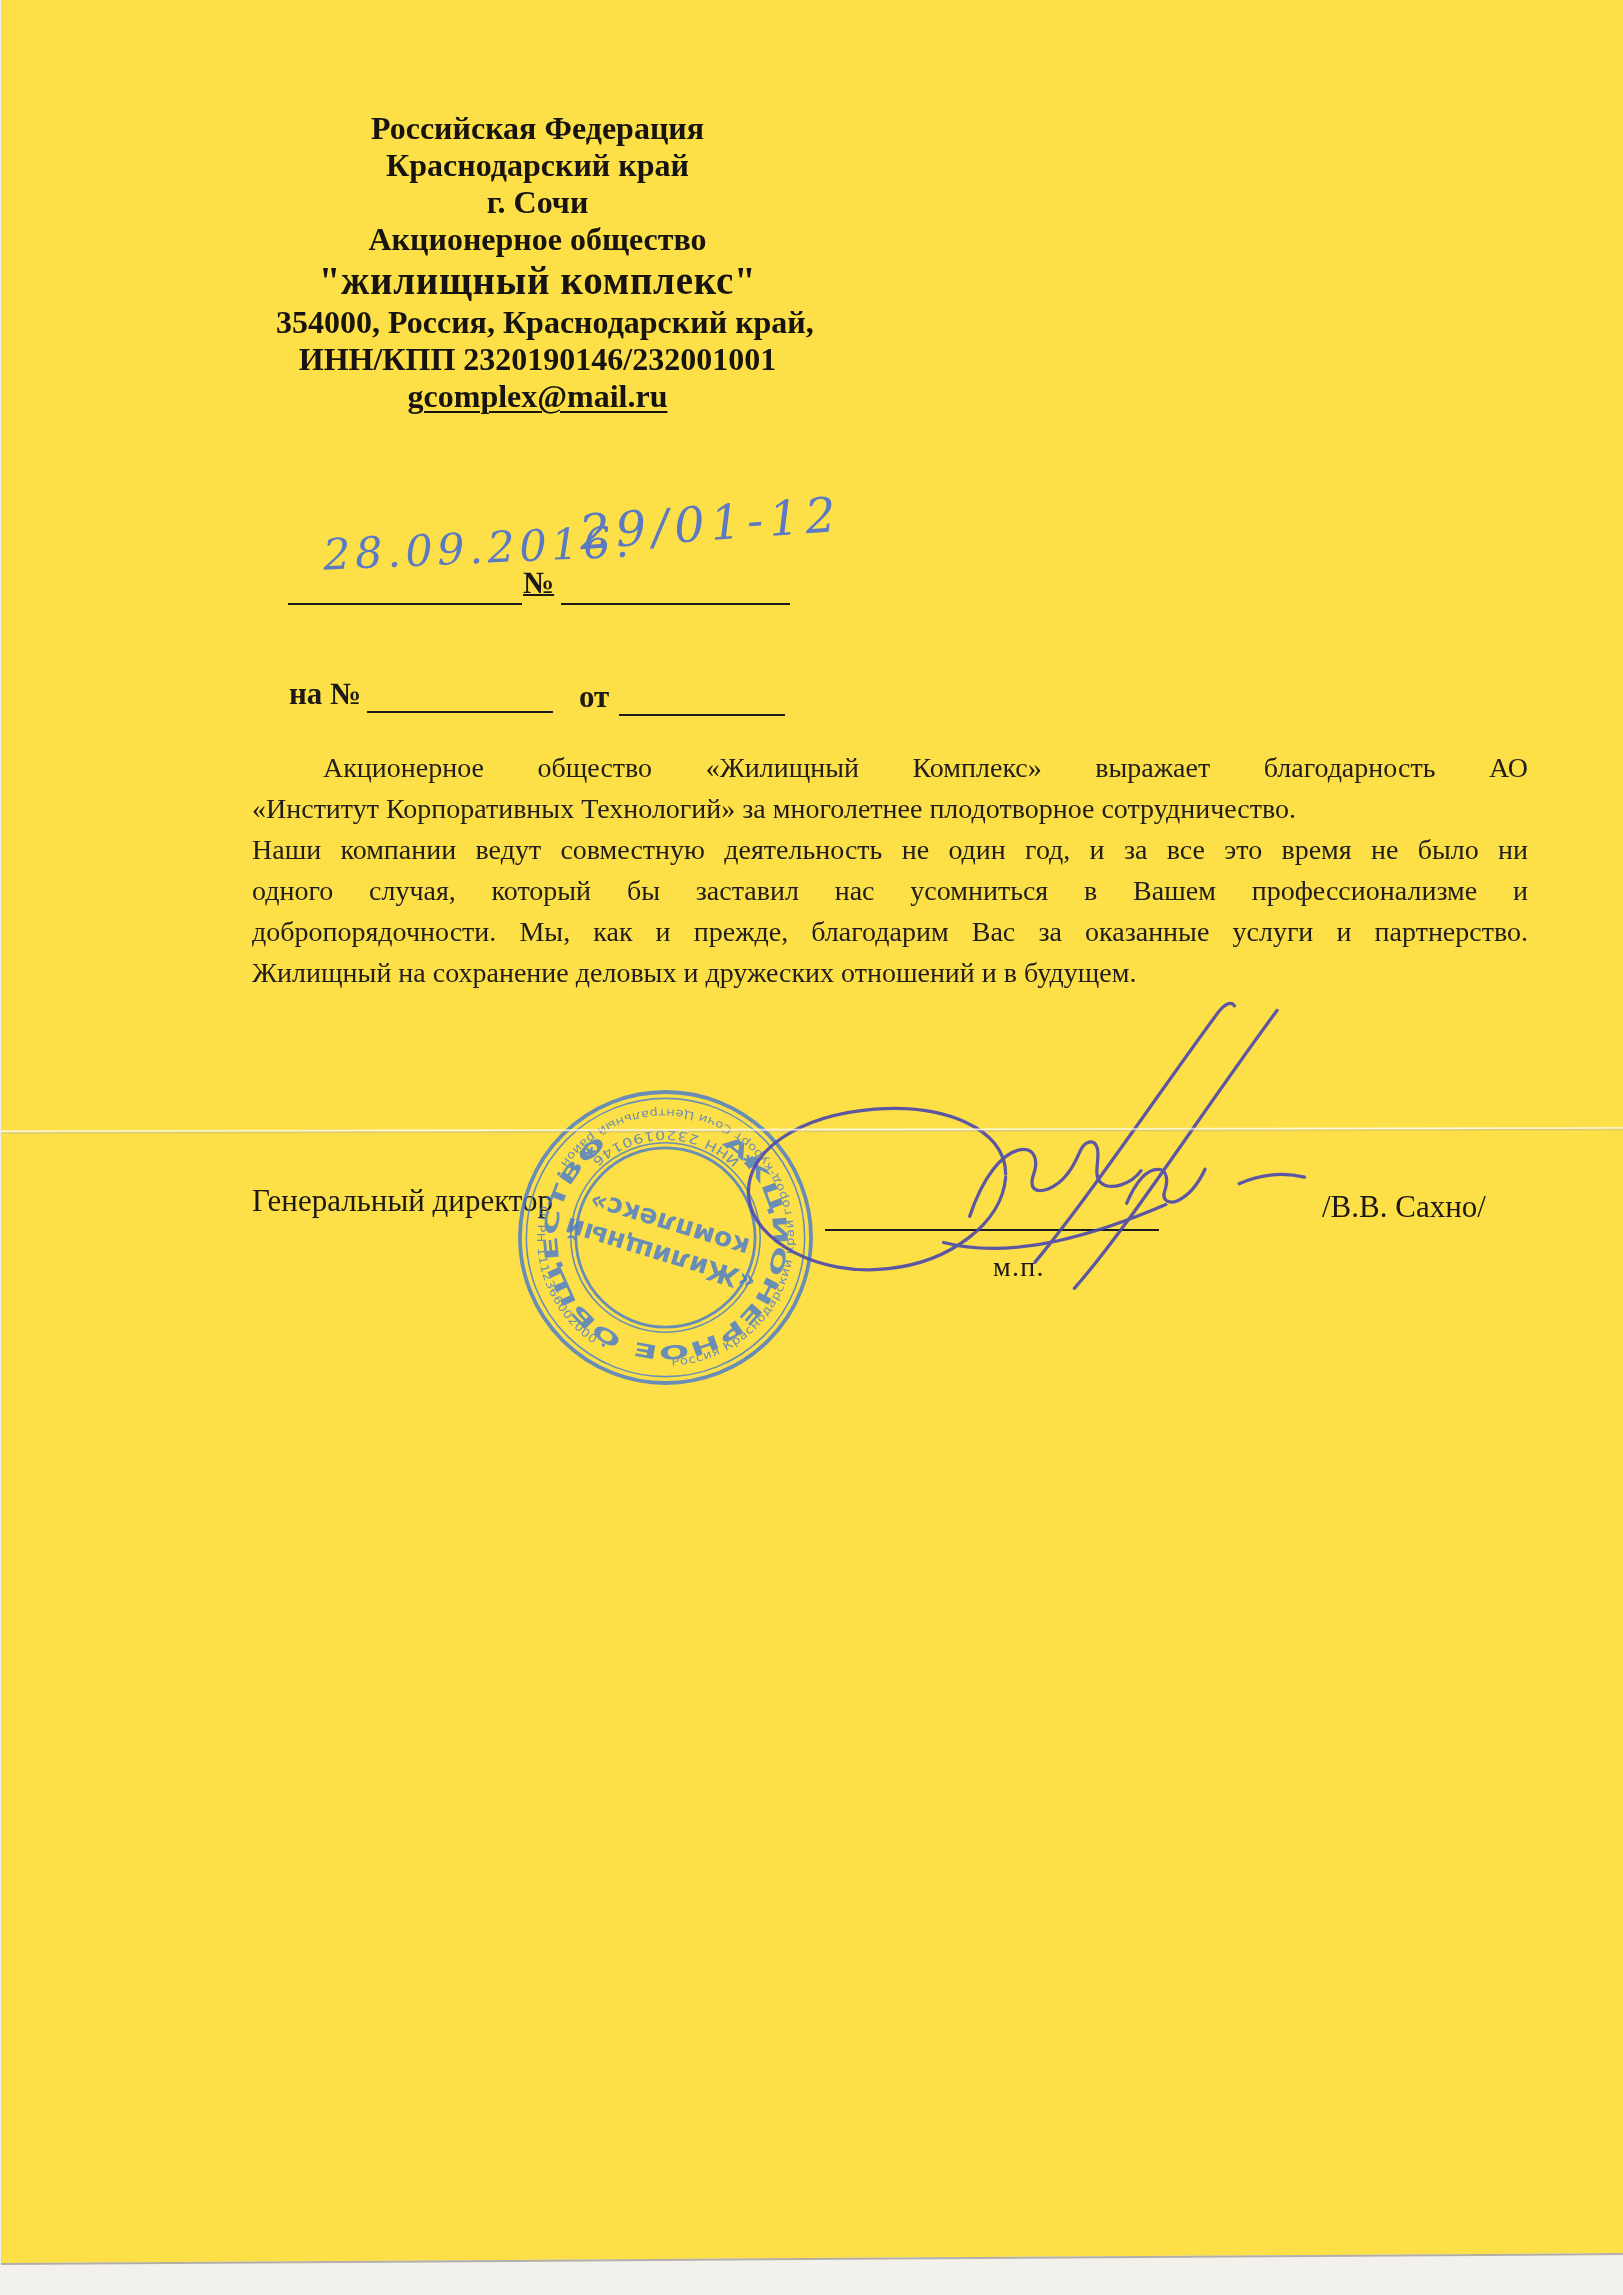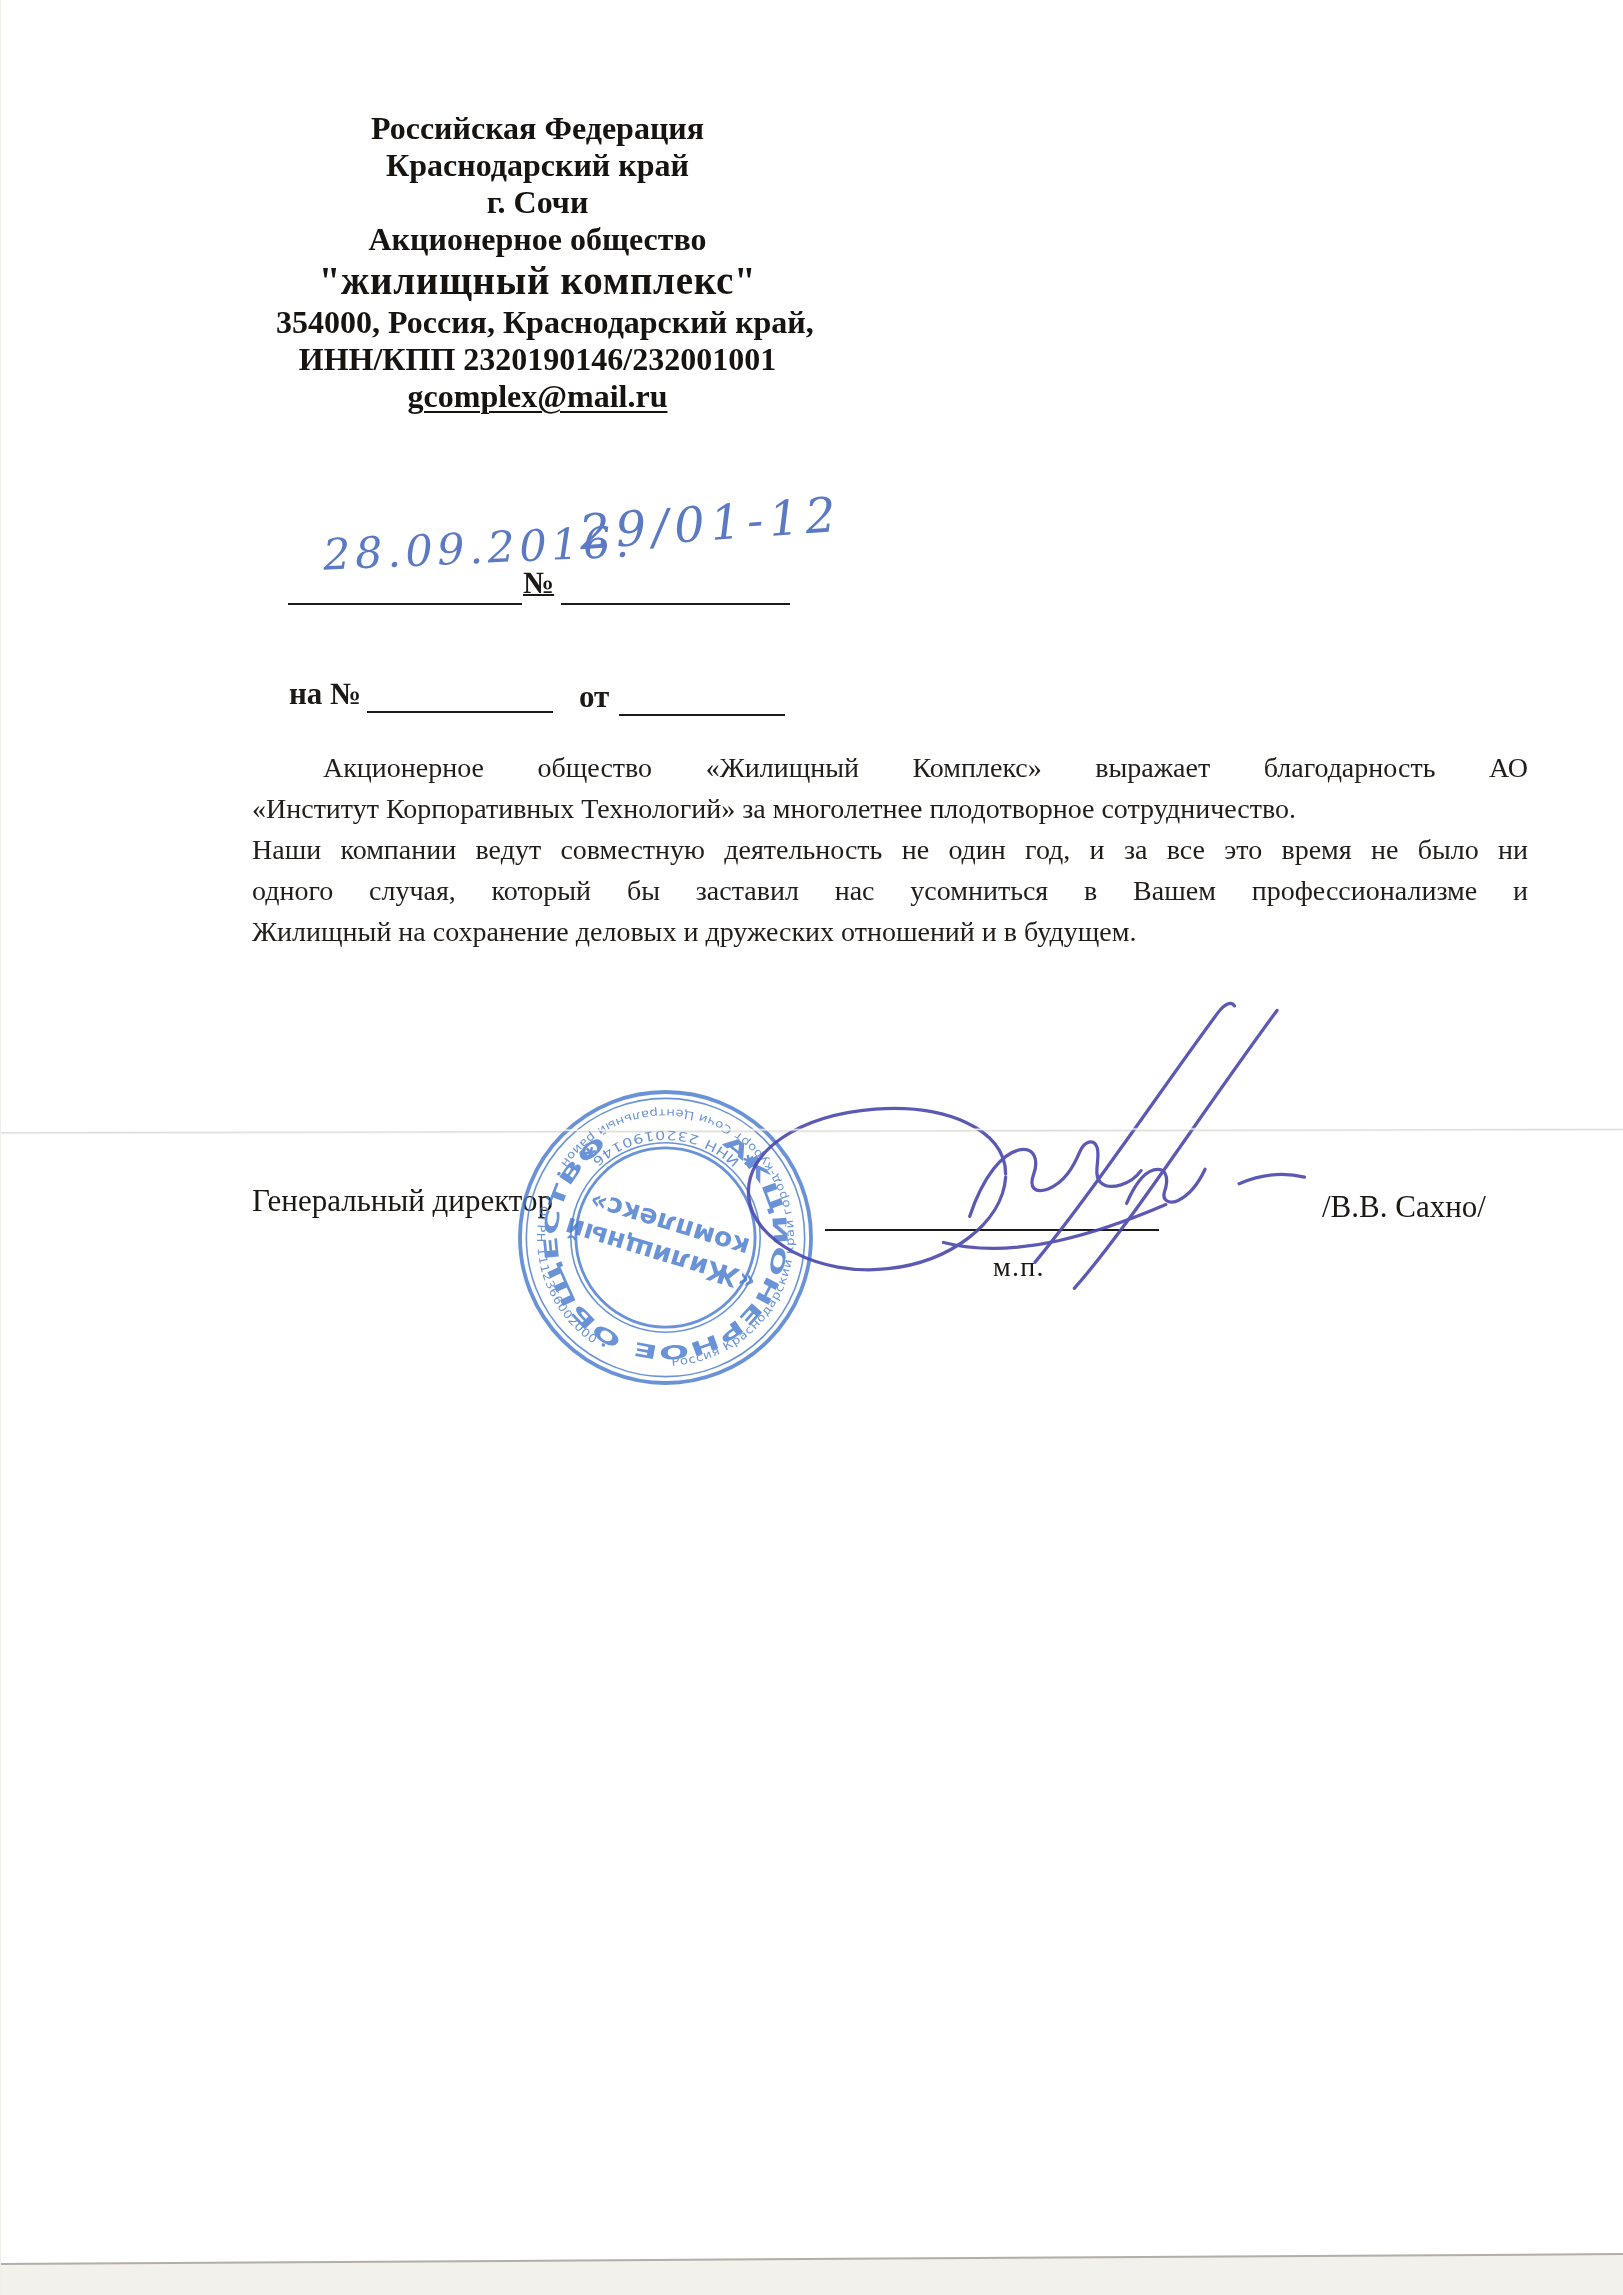--- a/index.html
+++ b/index.html
@@ -1,18 +1,18 @@
 <!DOCTYPE html>
 <html style="font-size:10.5px"><head>
 <meta charset="utf-8">
 <style>
   html,body{margin:0;padding:0;background:#e9e7e2;}
   .page{
     position:relative;width:1623px;height:2295px;margin:0 auto;
-    background:#ffffff;overflow:hidden;
+    background:#fde047;overflow:hidden;
     font-family:"Liberation Serif", serif;color:#1c1a17;
     border-left:1.3px solid #f0eee9;
   }
   
   .letterhead{position:absolute;left:275px;top:110px;width:523px;text-align:center;font-weight:bold;color:#161310;}
   .lh-line{font-size:32px;line-height:37px;white-space:nowrap;}
   .lh-company{font-size:39px;line-height:46px;white-space:nowrap;letter-spacing:0.7px;}
   .lh-email{text-decoration:underline;text-decoration-thickness:2.3px;text-underline-offset:3.9px;}
   
   .hand{font-family:"DejaVu Serif", serif;font-style:italic;color:#5c79c4;}
@@ -72,20 +72,21 @@
   <div class="reply-label reply-na">на №</div>
   <div class="rule rule-na"></div>
   <div class="reply-label reply-ot">от</div>
   <div class="rule rule-ot"></div>
 
   <div class="body-text">
     <div class="bline j indent">Акционерное общество «Жилищный Комплекс» выражает благодарность АО</div>
     <div class="bline">«Институт Корпоративных Технологий» за многолетнее плодотворное сотрудничество.</div>
     <div class="bline j">Наши компании ведут совместную деятельность не один год, и за все это время не было ни</div>
     <div class="bline j">одного случая, который бы заставил нас усомниться в Вашем профессионализме и</div>
+    <div class="bline j">добропорядочности. Мы, как и прежде, благодарим Вас за оказанные услуги и партнерство.</div>
     <div class="bline">Жилищный на сохранение деловых и дружеских отношений и в будущем.</div>
   </div>
 
   <div class="director-title">Генеральный директор</div>
   <div class="rule sig-rule"></div>
   <div class="seal-mark">м.п.</div>
   <div class="director-name">/В.В. Сахно/</div>
 
   <svg class="stamp" viewBox="0 0 480 480">
     <defs>

